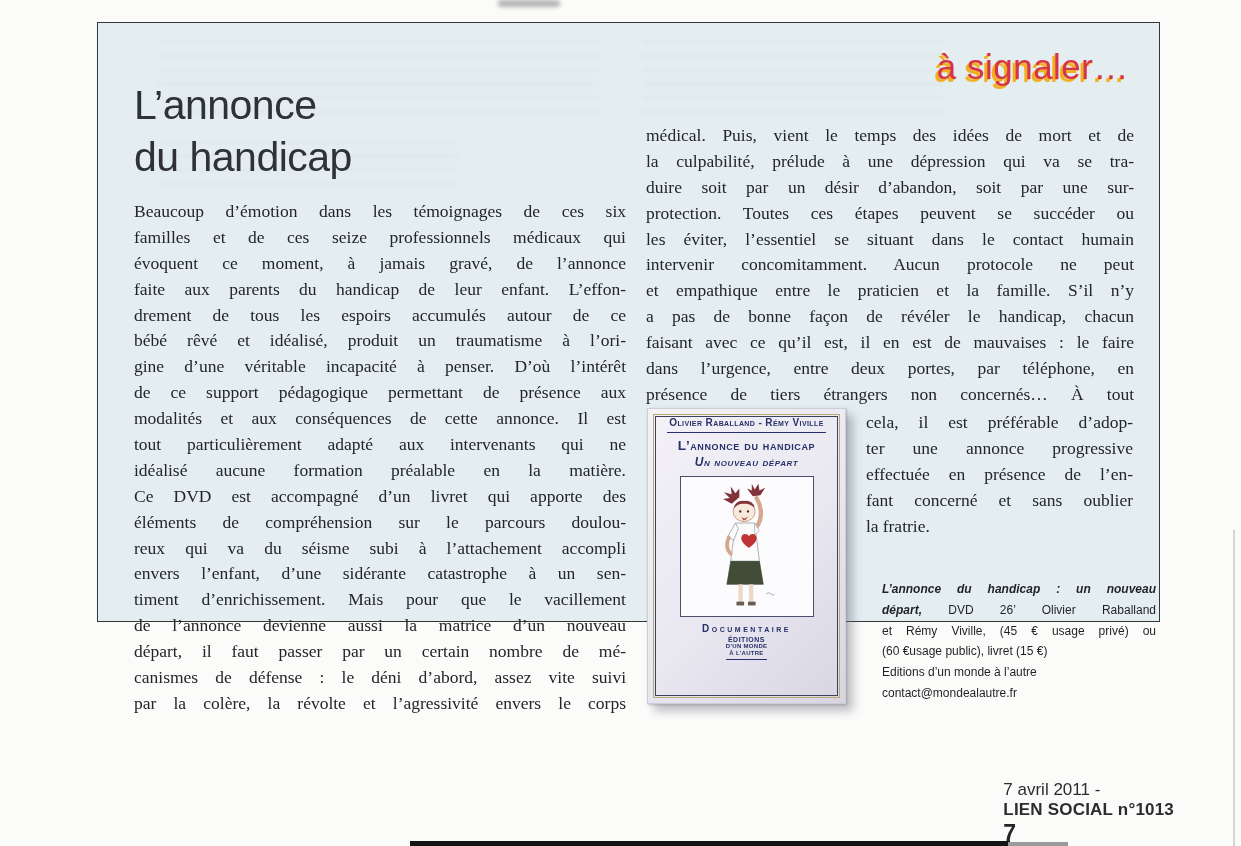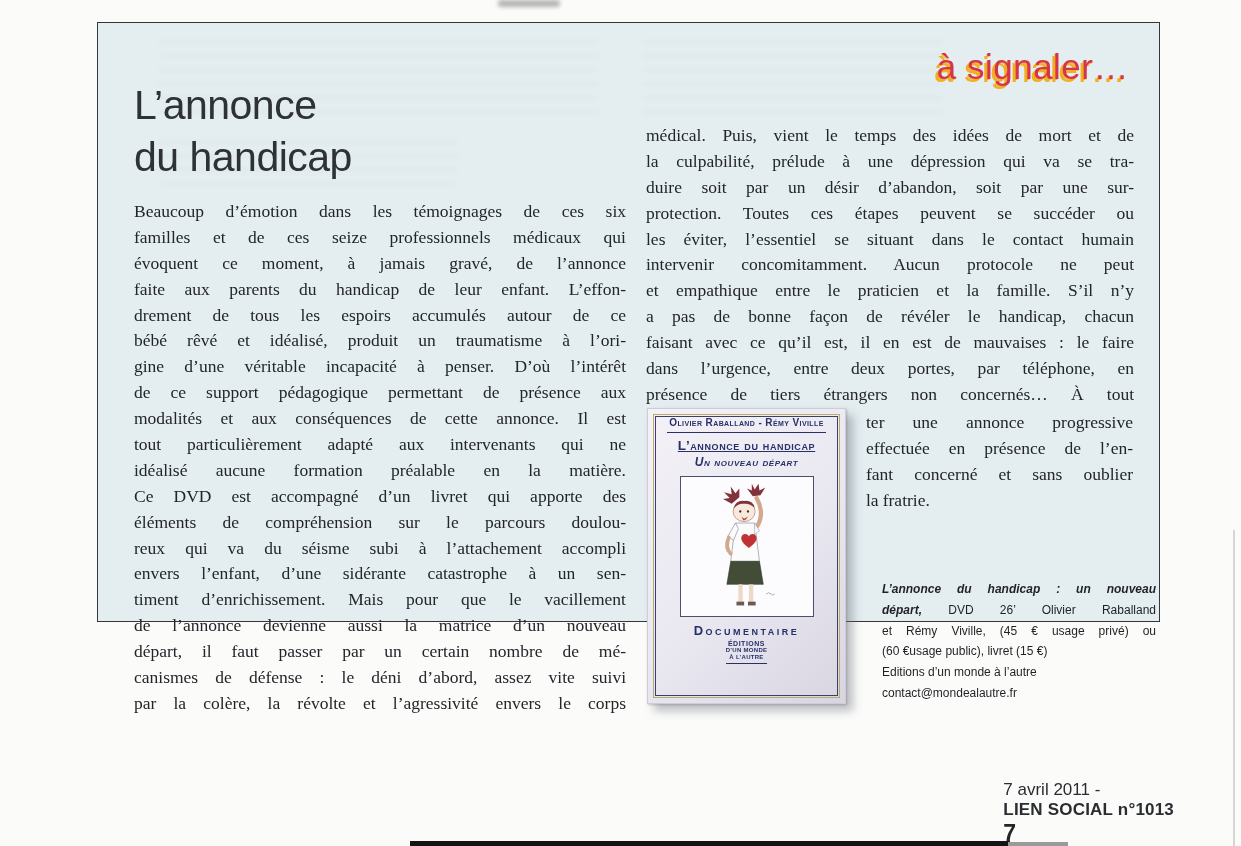--- a/index.html
+++ b/index.html
@@ -64,33 +64,33 @@
     display:flex;flex-direction:column;align-items:center;
     box-sizing:border-box;
   }
   .dvd-authors{
     font-variant:small-caps;font-weight:700;font-size:10px;letter-spacing:.4px;
     color:#273069;white-space:nowrap;
   }
   .dvd-rule{width:88%;border-top:1.2px solid #273069;margin:4px 0 5px 0;}
   .dvd-title{
     font-variant:small-caps;font-weight:700;font-size:13.5px;letter-spacing:.6px;
-    color:#273069;white-space:nowrap;text-decoration:underline;
+    color:#273069;white-space:nowrap;
   }
   .dvd-subtitle{
     font-variant:small-caps;font-style:italic;font-weight:700;font-size:12px;
     letter-spacing:.6px;color:#273069;margin-top:2px;
   }
   .dvd-art{
     width:134px;height:141px;margin-top:7px;background:#fcfbfd;
     border:1px solid #4a4f6e;box-sizing:border-box;
   }
   .dvd-art svg{display:block;width:100%;height:100%;}
   .dvd-genre{
-    font-variant:small-caps;font-weight:700;font-size:13px;letter-spacing:2.5px;
+    font-variant:small-caps;font-weight:700;font-size:10px;letter-spacing:2.5px;
     color:#273069;margin-top:6px;
   }
   .dvd-emblem{
     margin-top:2px;text-align:center;color:#273069;font-weight:700;
     text-transform:uppercase;line-height:7px;
     border-bottom:1px solid #273069;padding-bottom:2px;
   }
   .dvd-emblem .e1{font-size:7px;letter-spacing:.5px;}
   .dvd-emblem .e2,.dvd-emblem .e3{font-size:6px;letter-spacing:.3px;}
 
@@ -174,20 +174,21 @@
         <div class="tline">les éviter, l’essentiel se situant dans le contact humain</div>
         <div class="tline">intervenir concomitamment. Aucun protocole ne peut</div>
         <div class="tline">et empathique entre le praticien et la famille. S’il n’y</div>
         <div class="tline">a pas de bonne façon de révéler le handicap, chacun</div>
         <div class="tline">faisant avec ce qu’il est, il en est de mauvaises : le faire</div>
         <div class="tline">dans l’urgence, entre deux portes, par téléphone, en</div>
         <div class="tline">présence de tiers étrangers non concernés… À tout</div>
       </div>
 
     <div class="col wrapcol">
+        <div class="tline">cela, il est préférable d’adop-</div>
         <div class="tline">ter une annonce progressive</div>
         <div class="tline">effectuée en présence de l’en-</div>
         <div class="tline">fant concerné et sans oublier</div>
         <div class="tline last">la fratrie.</div>
       </div>
 
     <div class="dvd">
       <div class="dvd-frame">
         <div class="dvd-authors">Olivier Raballand - Rémy Viville</div>
         <div class="dvd-rule"></div>

